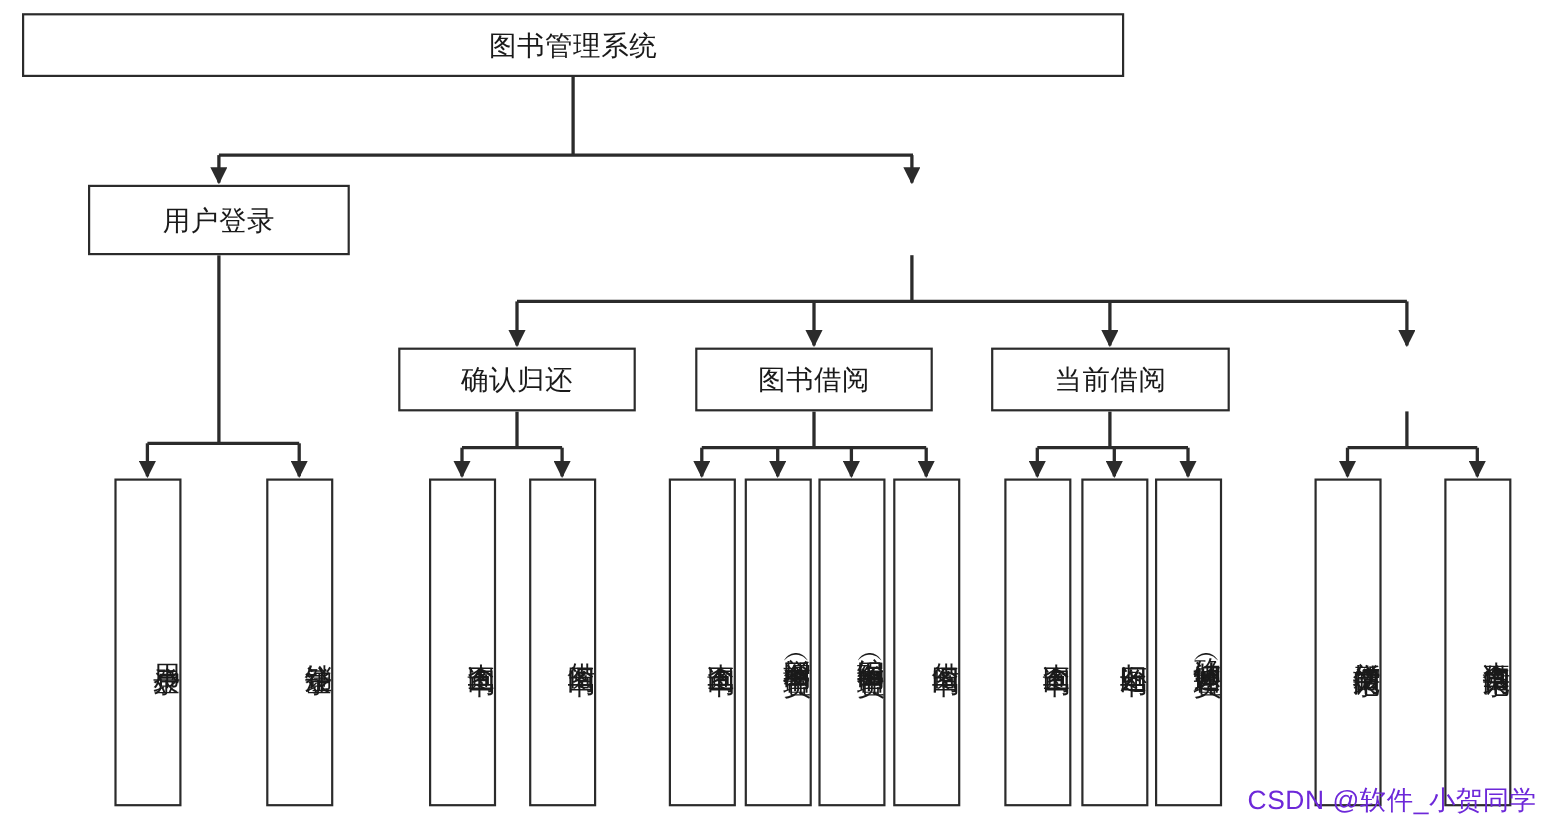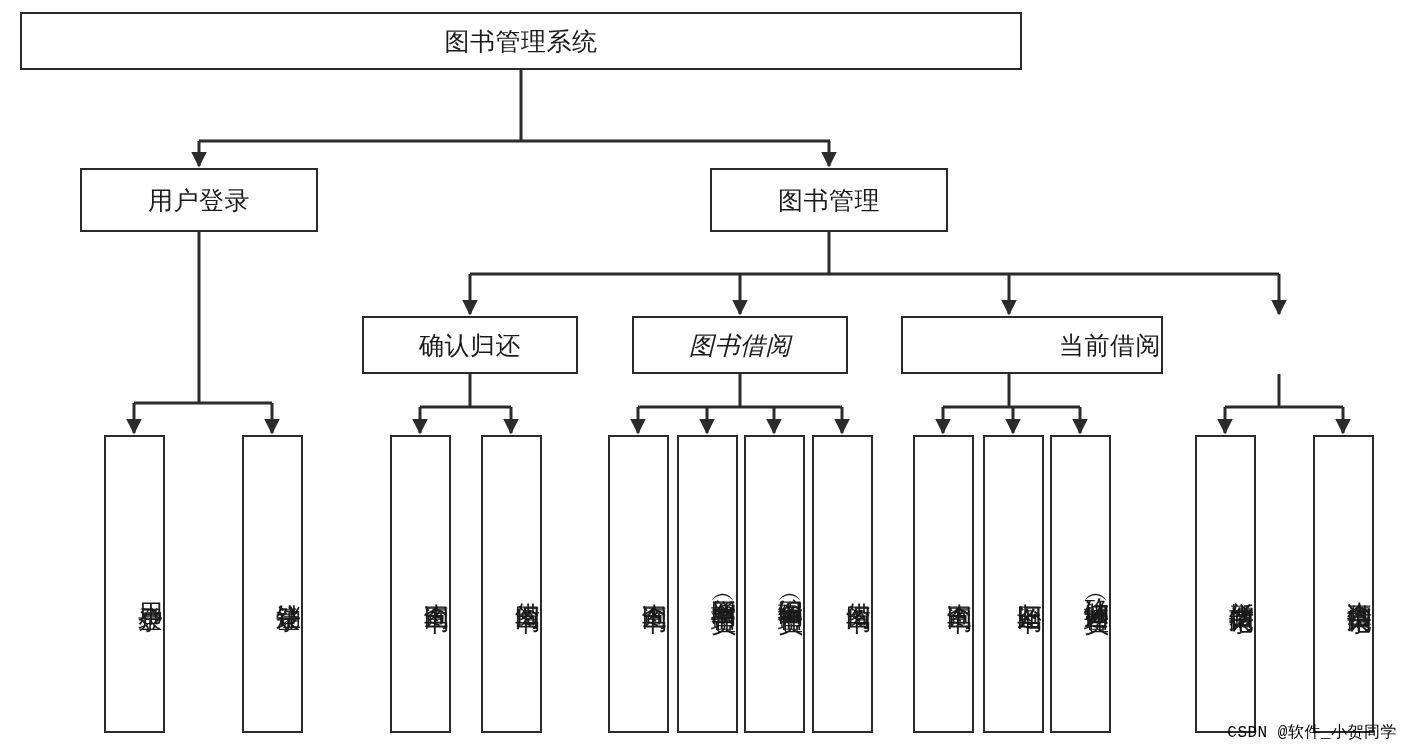--- a/index.html
+++ b/index.html
@@ -50,25 +50,25 @@
     justify-content: center;
   }
   .node-label {
     display: block;
     white-space: pre-line;
   }
   .watermark {
     position: absolute;
     right: 8px;
     bottom: 4px;
-    font-size: 16px;
-    color: #000000;
+    font-size: 24px;
+    color: #6d28d9;
     letter-spacing: 0.5px;
     white-space: nowrap;
-    font-family: Liberation Mono, monospace;
+    font-family: Liberation Sans, sans-serif;
   }
 </style>
 </head>
 <body>
 
 <div id="canvas">
 
   <svg id="edges" viewBox="0 0 1405 747" xmlns="http://www.w3.org/2000/svg">
     <defs>
       <marker id="arrow" viewBox="0 0 10 10" refX="9" refY="5" markerWidth="5.2" markerHeight="5.2" orient="auto-start-reverse">
@@ -120,33 +120,30 @@
   </svg>
 
   <div class="node h" style="left:20px;top:12px;width:1002px;height:58px;text-align:center;">
     <span class="node-label">图书管理系统</span>
   </div>
 
   <div class="node h" style="left:80px;top:168px;width:238px;height:64px;">
     <span class="node-label">用户登录</span>
   </div>
 
-  <div class="node h" style="left:710px;top:168px;width:238px;height:64px;">
-    <span class="node-label">图书管理</span>
-  </div>
 
   <div class="node h" style="left:362px;top:316px;width:216px;height:58px;">
     <span class="node-label">确认归还</span>
   </div>
 
-  <div class="node h" style="left:632px;top:316px;width:216px;height:58px;font-style:italic;">
+  <div class="node h" style="left:632px;top:316px;width:216px;height:58px;">
     <span class="node-label">图书借阅</span>
   </div>
 
-  <div class="node h" style="left:901px;top:316px;width:262px;height:58px;justify-content:flex-end;">
+  <div class="node h" style="left:901px;top:316px;width:217px;height:58px;">
     <span class="node-label">当前借阅</span>
   </div>
 
 
   <div class="node v" style="left:104px;top:435px;width:61px;height:298px;">
     <span class="node-label">用户登录</span>
   </div>
 
   <div class="node v" style="left:242px;top:435px;width:61px;height:298px;">
     <span class="node-label">注销登录</span>

